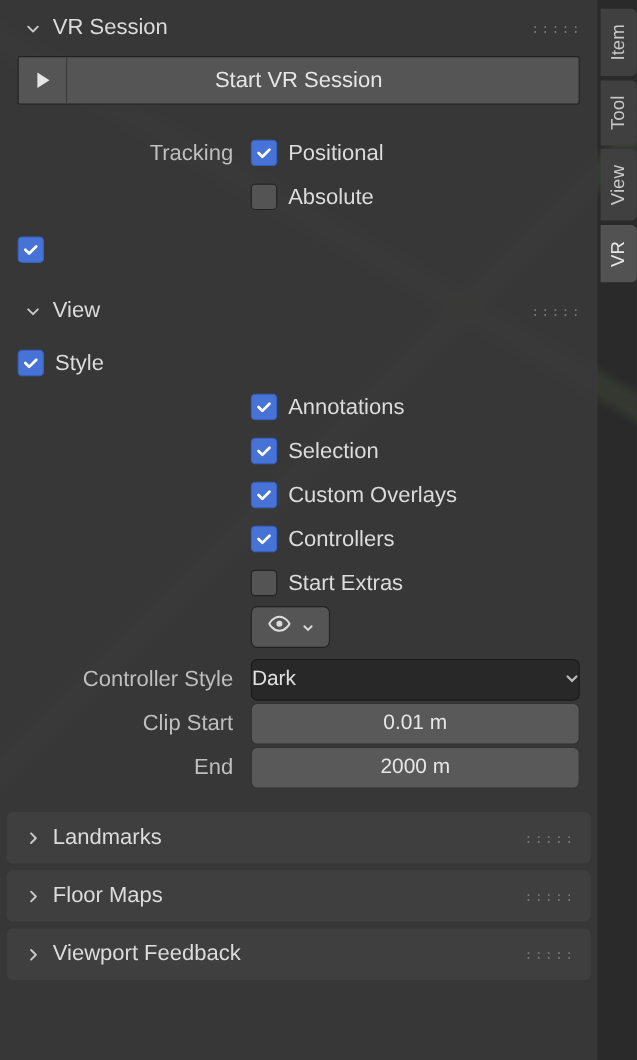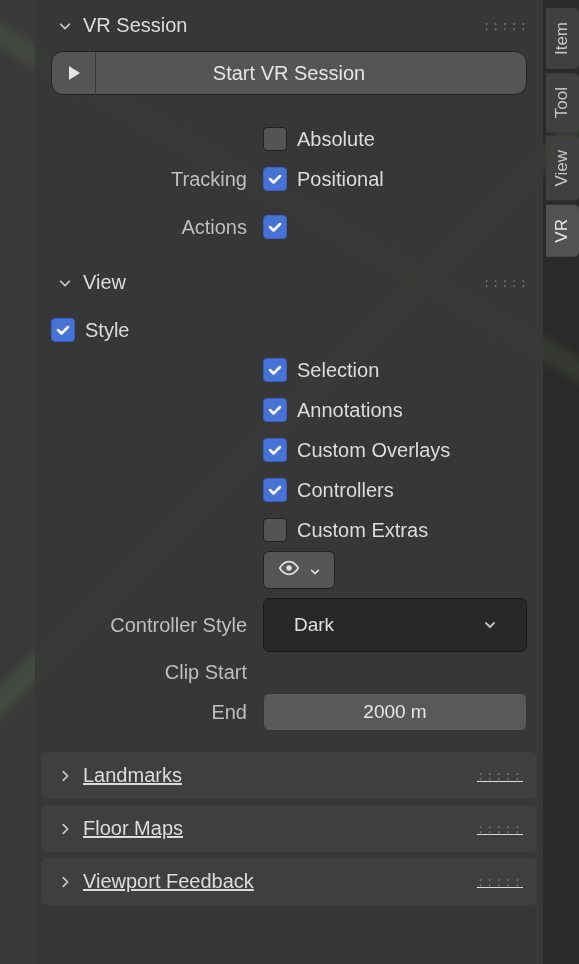--- a/index.html
+++ b/index.html
@@ -17,21 +17,20 @@
     background:
       linear-gradient(135deg, transparent 44%, rgba(120,160,100,0.15) 45%, rgba(120,160,100,0.15) 46%, transparent 47%),
       linear-gradient(30deg, transparent 70%, rgba(120,160,100,0.12) 71%, rgba(120,160,100,0.12) 72%, transparent 73%);
     pointer-events: none;
   }
   .panel-main {
     flex: 1;
     background: rgba(55,55,55,0.9);
     padding: 4px 0 8px 0;
     position: relative;
-    margin-left: 35px;
   }
   .side-tabs {
     width: 36px;
     background: #2a2a2a;
     display: flex;
     flex-direction: column;
     gap: 4px;
     padding-top: 8px;
   }
   .side-tab {
@@ -80,21 +79,21 @@
 
   .section-body {
     padding: 6px 16px 14px 16px;
   }
 
   .big-button {
     display: flex;
     align-items: center;
     background: #555;
     border: 1px solid #222;
-    border-radius: 12px;
+    border-radius: 2px;
     height: 44px;
     margin: 4px 16px 18px 16px;
     color: #e6e6e6;
     font-size: 20px;
     cursor: pointer;
     position: relative;
   }
   .big-button .play {
     width: 44px;
     display: flex;
@@ -164,24 +163,24 @@
     cursor: pointer;
   }
   .eye-button svg { width: 22px; height: 22px; }
   .eye-button .caret svg { width: 10px; height: 10px; }
 
   .select-field {
     flex: 1;
     background: #282828;
     border: 1px solid #1a1a1a;
     border-radius: 6px;
-    height: 54px;
-    display: flex;
-    align-items: center;
-    padding: 0 30px;
+    height: 38px;
+    display: flex;
+    align-items: center;
+    padding: 0 0;
     color: #e0e0e0;
     font-size: 19px;
     cursor: pointer;
   }
   .select-field .caret {
     margin-left: auto;
   }
   .select-field .caret svg { width: 12px; height: 12px; }
 
   .number-field {
@@ -198,21 +197,20 @@
     cursor: ew-resize;
   }
 
   .collapsed-section {
     background: rgba(68,68,68,0.6);
     margin: 6px 6px;
     border-radius: 6px;
   }
   .collapsed-section .section-header {
     padding: 12px 14px 12px 16px;
-    text-decoration: underline;
   }
 
   .divider { height: 8px; }
 </style>
 </head>
 <body>
 <div class="bg-overlay"></div>
 
 <div class="panel-main">
 
@@ -230,42 +228,41 @@
     <span class="play">
       <svg viewBox="0 0 14 16">
           <path d="M2 1l11 7-11 7z" fill="#e6e6e6"></path>
         </svg>
     </span>
     <span class="label">Start VR Session</span>
   </div>
 
   <div class="section-body">
     <div class="prop-row">
+      <div class="prop-label">Tracking</div>
+      <div class="prop-value">
+        <span class="checkbox checked">
+          <svg viewBox="0 0 16 16">
+              <path d="M3 8l3.5 3.5L13 5"></path>
+            </svg>
+        </span>
+        <span>Positional</span>
+      </div>
+    </div>
+    <div class="prop-row">
       <div class="prop-label"></div>
       <div class="prop-value">
         <span class="checkbox">
           
         </span>
         <span>Absolute</span>
       </div>
     </div>
-    <div class="prop-row">
-      <div class="prop-label">Tracking</div>
-      <div class="prop-value">
-        <span class="checkbox checked">
-          <svg viewBox="0 0 16 16">
-              <path d="M3 8l3.5 3.5L13 5"></path>
-            </svg>
-        </span>
-        <span>Positional</span>
-      </div>
-    </div>
     <div class="divider"></div>
     <div class="prop-row">
-      <div class="prop-label">Actions</div>
       <div class="prop-value">
         <span class="checkbox checked">
           <svg viewBox="0 0 16 16">
               <path d="M3 8l3.5 3.5L13 5"></path>
             </svg>
         </span>
       </div>
     </div>
   </div>
 
@@ -291,61 +288,61 @@
       </div>
     </div>
     <div class="prop-row">
       <div class="prop-label"></div>
       <div class="prop-value">
         <span class="checkbox checked">
             <svg viewBox="0 0 16 16">
               <path d="M3 8l3.5 3.5L13 5"></path>
             </svg>
           </span>
+        <span>Annotations</span>
+      </div>
+    </div>
+    <div class="prop-row">
+      <div class="prop-label"></div>
+      <div class="prop-value">
+        <span class="checkbox checked">
+            <svg viewBox="0 0 16 16">
+              <path d="M3 8l3.5 3.5L13 5"></path>
+            </svg>
+          </span>
         <span>Selection</span>
       </div>
     </div>
     <div class="prop-row">
       <div class="prop-label"></div>
       <div class="prop-value">
         <span class="checkbox checked">
             <svg viewBox="0 0 16 16">
               <path d="M3 8l3.5 3.5L13 5"></path>
             </svg>
           </span>
-        <span>Annotations</span>
+        <span>Custom Overlays</span>
       </div>
     </div>
     <div class="prop-row">
       <div class="prop-label"></div>
       <div class="prop-value">
         <span class="checkbox checked">
             <svg viewBox="0 0 16 16">
               <path d="M3 8l3.5 3.5L13 5"></path>
             </svg>
           </span>
-        <span>Custom Overlays</span>
-      </div>
-    </div>
-    <div class="prop-row">
-      <div class="prop-label"></div>
-      <div class="prop-value">
-        <span class="checkbox checked">
-            <svg viewBox="0 0 16 16">
-              <path d="M3 8l3.5 3.5L13 5"></path>
-            </svg>
-          </span>
         <span>Controllers</span>
       </div>
     </div>
     <div class="prop-row">
       <div class="prop-label"></div>
       <div class="prop-value">
         <span class="checkbox"></span>
-        <span>Custom Extras</span>
+        <span>Start Extras</span>
       </div>
     </div>
     <div class="prop-row">
       <div class="prop-label"></div>
       <div class="prop-value">
         <span class="eye-button">
           <span>
             <svg viewBox="0 0 24 24">
                 <path d="M2 12s3.5-7 10-7 10 7 10 7-3.5 7-10 7S2 12 2 12z" fill="none" stroke="#ddd" stroke-width="2"></path>
                 <circle cx="12" cy="12" r="3" fill="#ddd"></circle>
@@ -371,20 +368,25 @@
             <svg viewBox="0 0 12 12">
                 <path d="M2 4l4 4 4-4" stroke="#bbb" stroke-width="2" fill="none" stroke-linecap="round"></path>
               </svg>
           </span>
         </div>
       </div>
     </div>
 
     <div class="prop-row">
       <div class="prop-label">Clip Start</div>
+      <div class="prop-value">
+        <div class="number-field">
+          <span>0.01 m</span>
+        </div>
+      </div>
     </div>
     <div class="prop-row">
       <div class="prop-label">End</div>
       <div class="prop-value">
         <div class="number-field">
           <span>2000 m</span>
         </div>
       </div>
     </div>
   </div>

